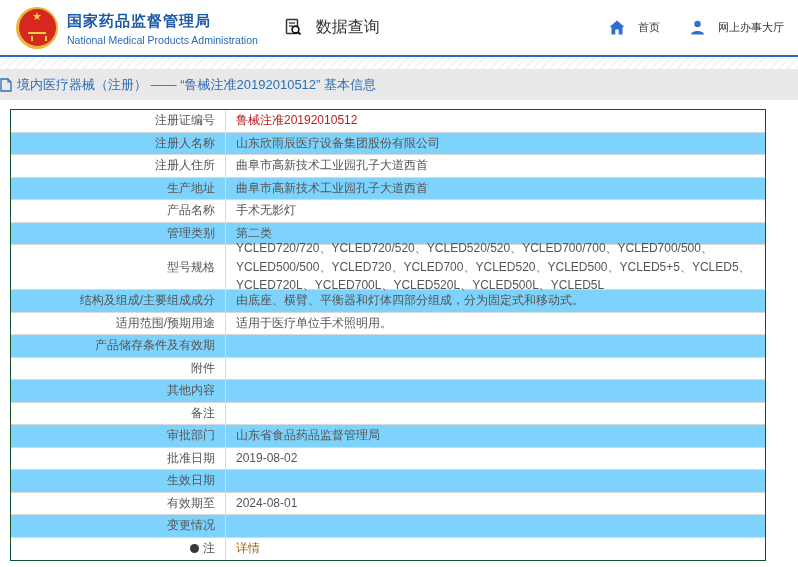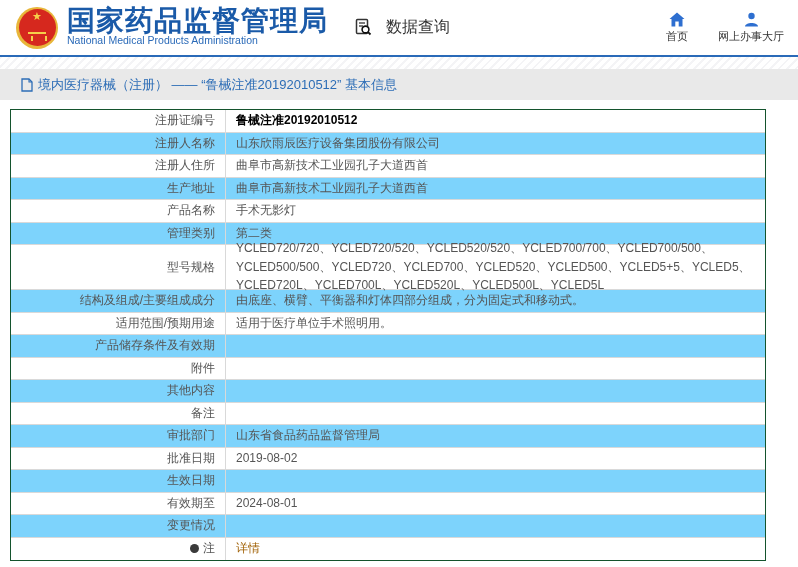--- a/index.html
+++ b/index.html
@@ -12,51 +12,51 @@
   .emblem { width:42px; height:42px; border-radius:50%;
     background:#e8b63a; position:relative; flex:0 0 42px; }
   .emblem .inner { position:absolute; inset:2.5px; border-radius:50%; background:#d6281e; }
   .emblem .star { position:absolute; top:4px; left:50%; transform:translateX(-50%);
     color:#f6cf4a; font-size:11px; line-height:11px; }
   .emblem .gate { position:absolute; bottom:9px; left:50%; transform:translateX(-50%);
     width:18px; height:8px; border-top:2px solid #f6cf4a; }
   .emblem .gate:after { content:""; position:absolute; top:2px; left:3px;
     width:12px; height:5px; border-left:2px solid #f6cf4a; border-right:2px solid #f6cf4a; }
   .title-block { margin-left:9px; }
-  .cn-title { color:#1a5aa8; font-size:28px; font-weight:bold; letter-spacing:1px; line-height:24px; }
+  .cn-title { color:#1a5aa8; font-size:15px; font-weight:bold; letter-spacing:1px; line-height:24px; }
   .en-title { color:#2a6ab8; font-size:10.5px; line-height:14px; }
   .data-query { display:flex; align-items:center; margin-left:26px; gap:13px; }
   .data-query .dq-label { color:#333; font-size:16px; font-weight:500; }
   .top-nav { margin-left:auto; display:flex; gap:30px; padding-right:14px; }
-  .nav-item { display:flex; flex-direction:column; align-items:center; gap:2px; cursor:pointer; }
+  .nav-item { display:flex; flex-direction:row; align-items:center; gap:13px; cursor:pointer; }
   .nav-item .nav-label { font-size:11px; color:#333; white-space:nowrap; }
 
   
   .hatch-strip { height:12px;
     background:repeating-linear-gradient(135deg,#f4f4f6 0 2px,#ffffff 2px 6px); }
 
   
   .breadcrumb-bar { height:31px; background:#e9e9e9; display:flex; align-items:center;
-    padding-left:21px; gap:5px; }
+    padding-left:0; gap:5px; }
   .breadcrumb-text { color:#2d6db6; font-size:13px; }
 
   
   .table-wrap { padding:9px 10px 0 10px; }
   .info-table { width:756px; border:1px solid #14532d; background:#fff; }
   .tr { display:flex; height:22.5px; border-bottom:1px solid #d9d9d9; }
   .tr:last-child { border-bottom:none; }
   .tr.alt { background:#7dd3fc; }
   .tr.tall { height:45px; }
   .th { width:215px; flex:0 0 215px; display:flex; align-items:center;
     justify-content:flex-end; gap:4px; padding-right:10px;
     border-right:1px solid #d9d9d9; color:#555; font-size:12px; white-space:nowrap; }
   .td { flex:1; display:flex; align-items:center; padding:2px 10px 2px 10px;
     color:#555; font-size:12px; }
   .td span { display:block; line-height:1.55; }
-  .td.em span { font-weight:bold; color:#000000; }
+  .td.em span { font-weight:normal; color:#b91c1c; }
   .td a { color:#a16207; text-decoration:none; font-size:12px; }
   .note-icon { width:9px; height:9px; background:#3a3a3a; border-radius:50%;
     position:relative; display:inline-block; }
   .note-icon:after { content:""; position:absolute; bottom:-3px; left:1px;
     border:3px solid transparent; border-top-color:#3a3a3a; }
 
   svg { display:block; }
 </style>
 </head>
 <body>

